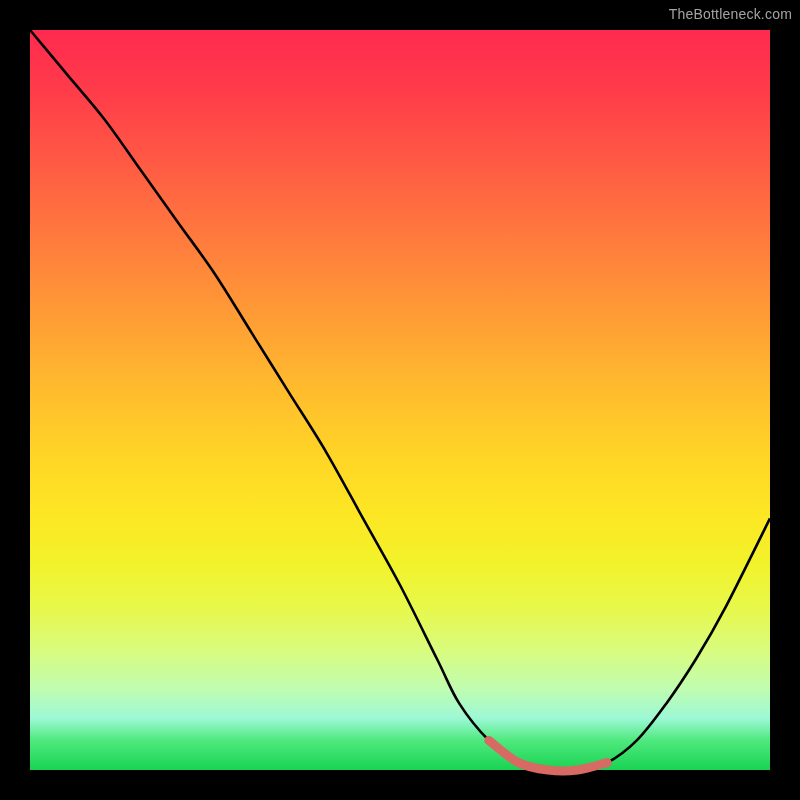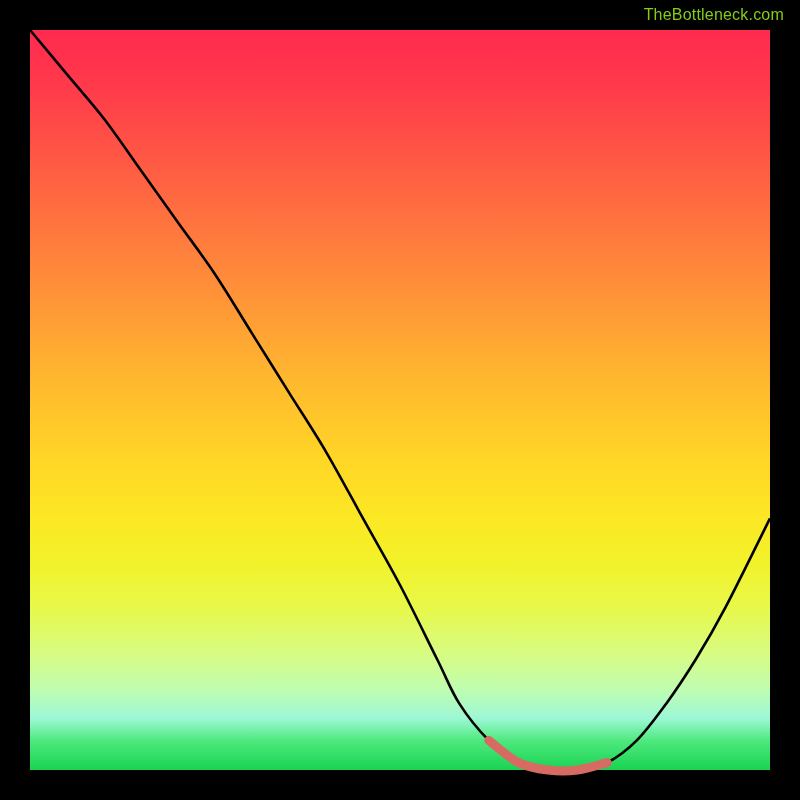--- a/index.html
+++ b/index.html
@@ -32,23 +32,23 @@
       #d8fc80 84%,
       #c0fdb0 89%,
       #9df8d6 93%,
       #4fe97e 96%,
       #19d352 100%
     );
   }
   .watermark {
     position: absolute;
     top: 6px;
-    right: 16px;
-    color: #84cc16;
-    font-size: 16px;
+    right: 8px;
+    color: #a3a3a3;
+    font-size: 14px;
     letter-spacing: 0.2px;
     font-weight: 500;
     user-select: none;
   }
   svg.curve {
     position: absolute;
     left: 0;
     top: 0;
     width: 740px;
     height: 740px;

